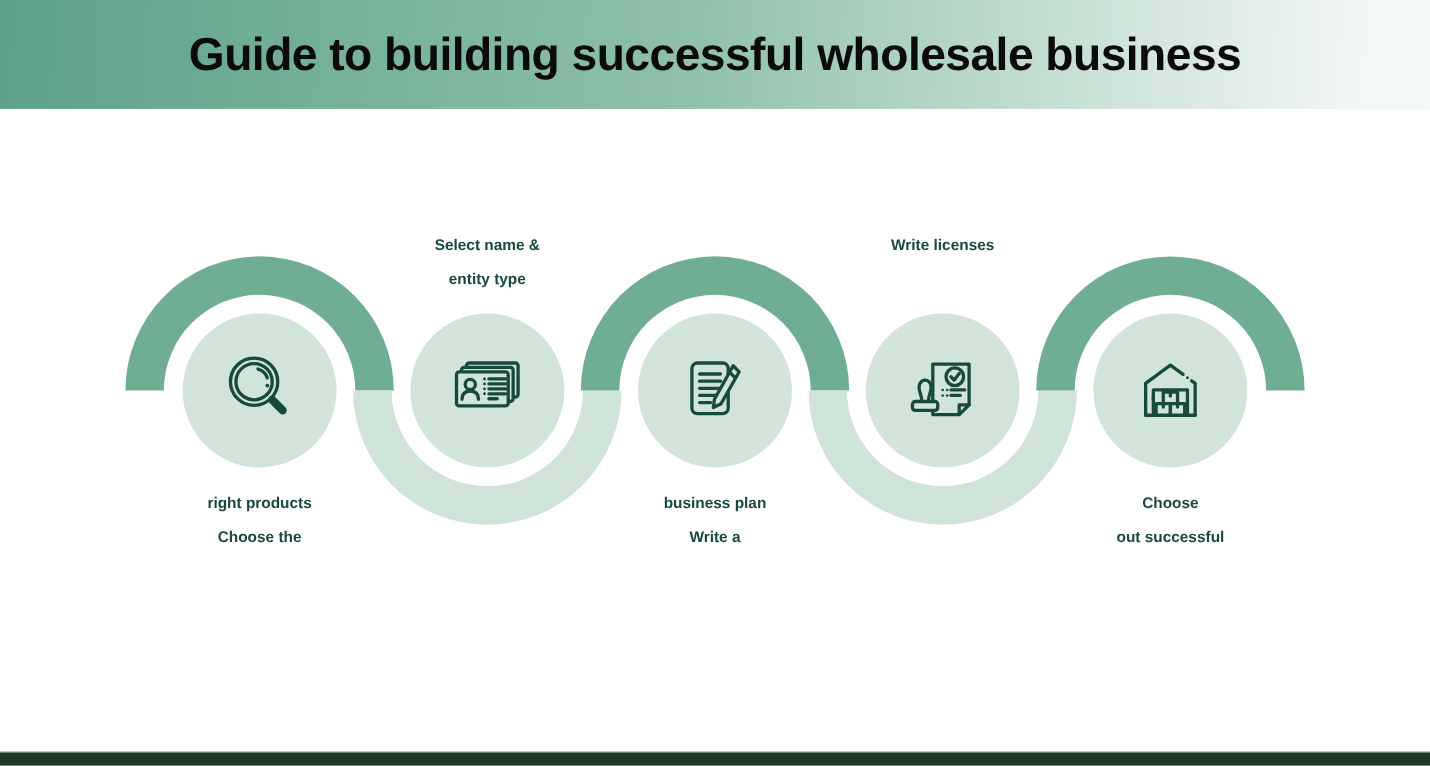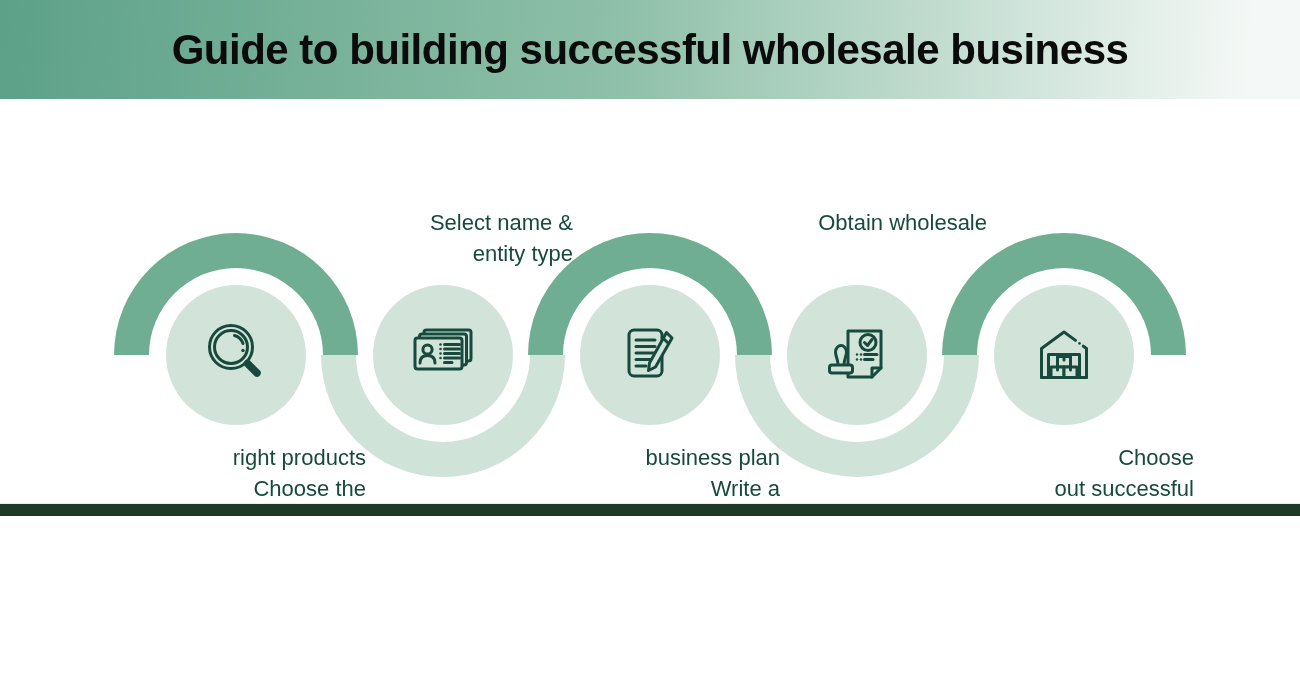--- a/index.html
+++ b/index.html
@@ -2,21 +2,21 @@
 <html style="--accent-green: #6FAE92; --light-green: #CFE3D8; --circle-fill: #D2E4DA; --text-teal: #174A3D; --title-color: #0B0B0B; --footer-green: #1E3A26; --header-grad-left: #5DA189; --header-grad-mid: #8FC0A9; --header-grad-right: #F4F8F6; --background: #FFFFFF;"><head>
 <meta charset="utf-8">
 <style>
   html,body{margin:0;padding:0;}
   body{
     width:1300px;height:696px;
     background:var(--background,#fff);
     font-family:"Liberation Sans","DejaVu Sans",sans-serif;
     overflow:hidden;
   }
-  .canvas{position:relative;width:1300px;height:516px;background:var(--background,#fff);}
+  .canvas{position:relative;width:1300px;height:696px;background:var(--background,#fff);}
 
   
   .header{
     position:absolute;top:0;left:0;width:1300px;height:99px;
     background:linear-gradient(93deg,var(--header-grad-left) 0%,var(--header-grad-mid) 48%,var(--header-grad-right) 96%);
     display:flex;align-items:center;justify-content:center;
   }
   .title{
     margin:0;font-size:42px;font-weight:700;letter-spacing:-0.5px;
     color:var(--title-color);white-space:nowrap;
@@ -28,22 +28,22 @@
   .ring-light{fill:var(--light-green);}
   .step-circle{fill:var(--circle-fill);}
 
   .icon{stroke:var(--text-teal);fill:none;stroke-width:3;stroke-linecap:round;stroke-linejoin:round;}
   .icon .fillbg{fill:var(--circle-fill);}
   .icon .dotfill{fill:var(--text-teal);stroke:none;}
   .icon .thick{stroke-width:7.5;}
 
   
   .step-label{
-    position:absolute;width:260px;text-align:right;
-    font-size:22px;line-height:31px;font-weight:400;color:var(--text-teal);
+    position:absolute;width:260px;text-align:center;
+    font-size:14px;line-height:31px;font-weight:700;color:var(--text-teal);
   }
   .step-label span{display:block;}
   .label-above{top:207px;}
   .label-below{top:442px;}
 
   
   .footer{
     position:absolute;left:0;bottom:0;width:1300px;height:12px;
     background:var(--footer-green);
     border-top:1px solid #e8f0ea;
@@ -150,17 +150,17 @@
   <div class="step-label label-below" style="left:934px">
     <span>Choose</span>
     <span>out successful</span>
   </div>
 
   <div class="step-label label-above" style="left:313px">
     <span>Select name &amp;</span>
     <span>entity type</span>
   </div>
   <div class="step-label label-above" style="left:727px">
-    <span>Obtain wholesale</span>
+    <span>Write licenses</span>
   </div>
 
   <div class="footer"></div>
 </div>
 
 </body></html>

